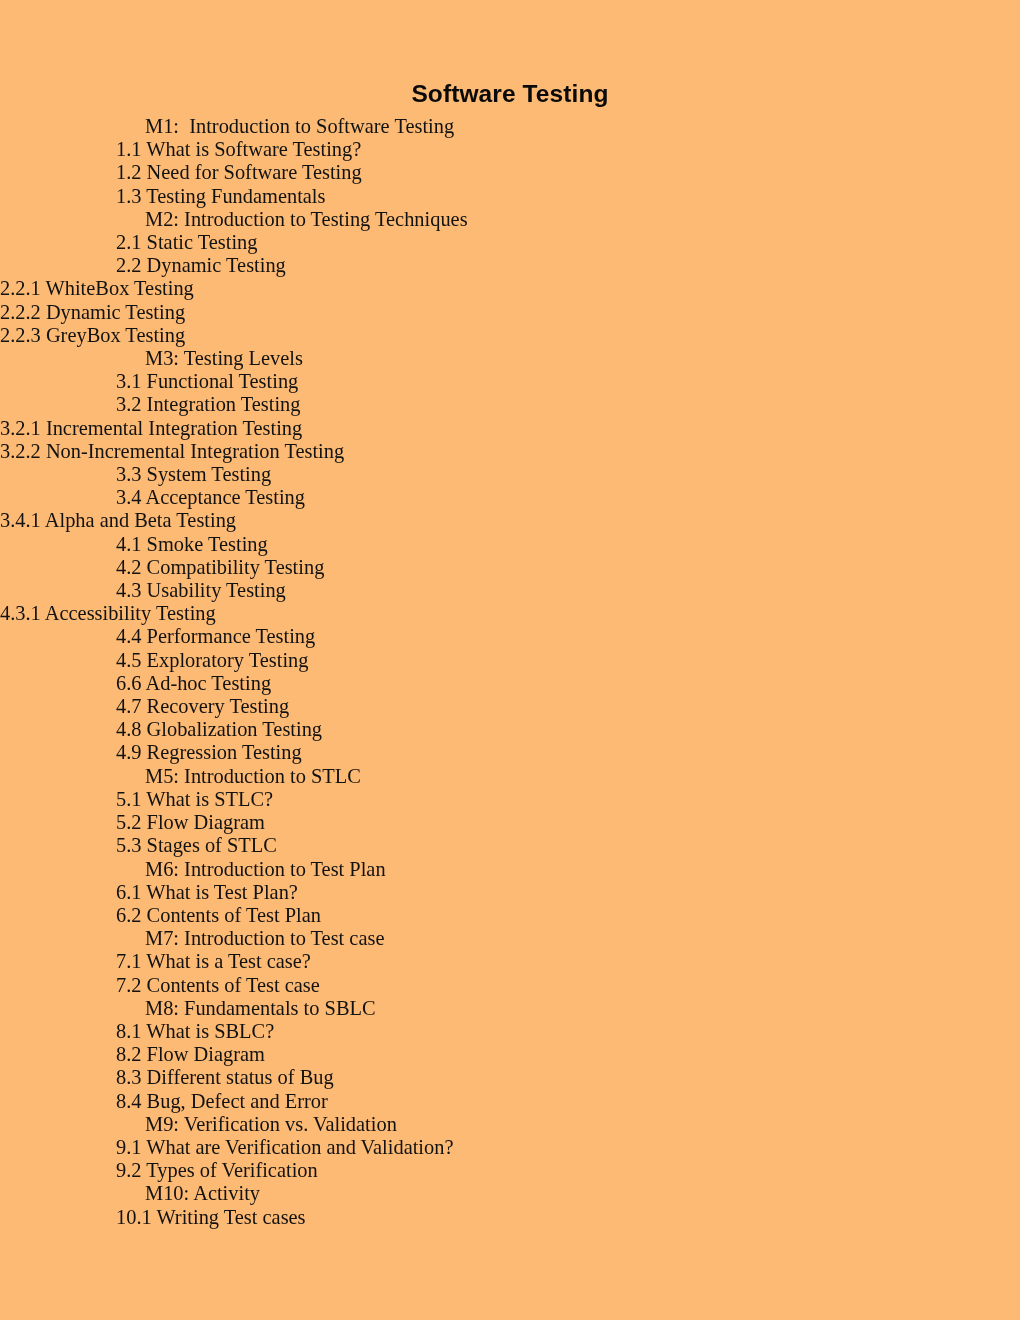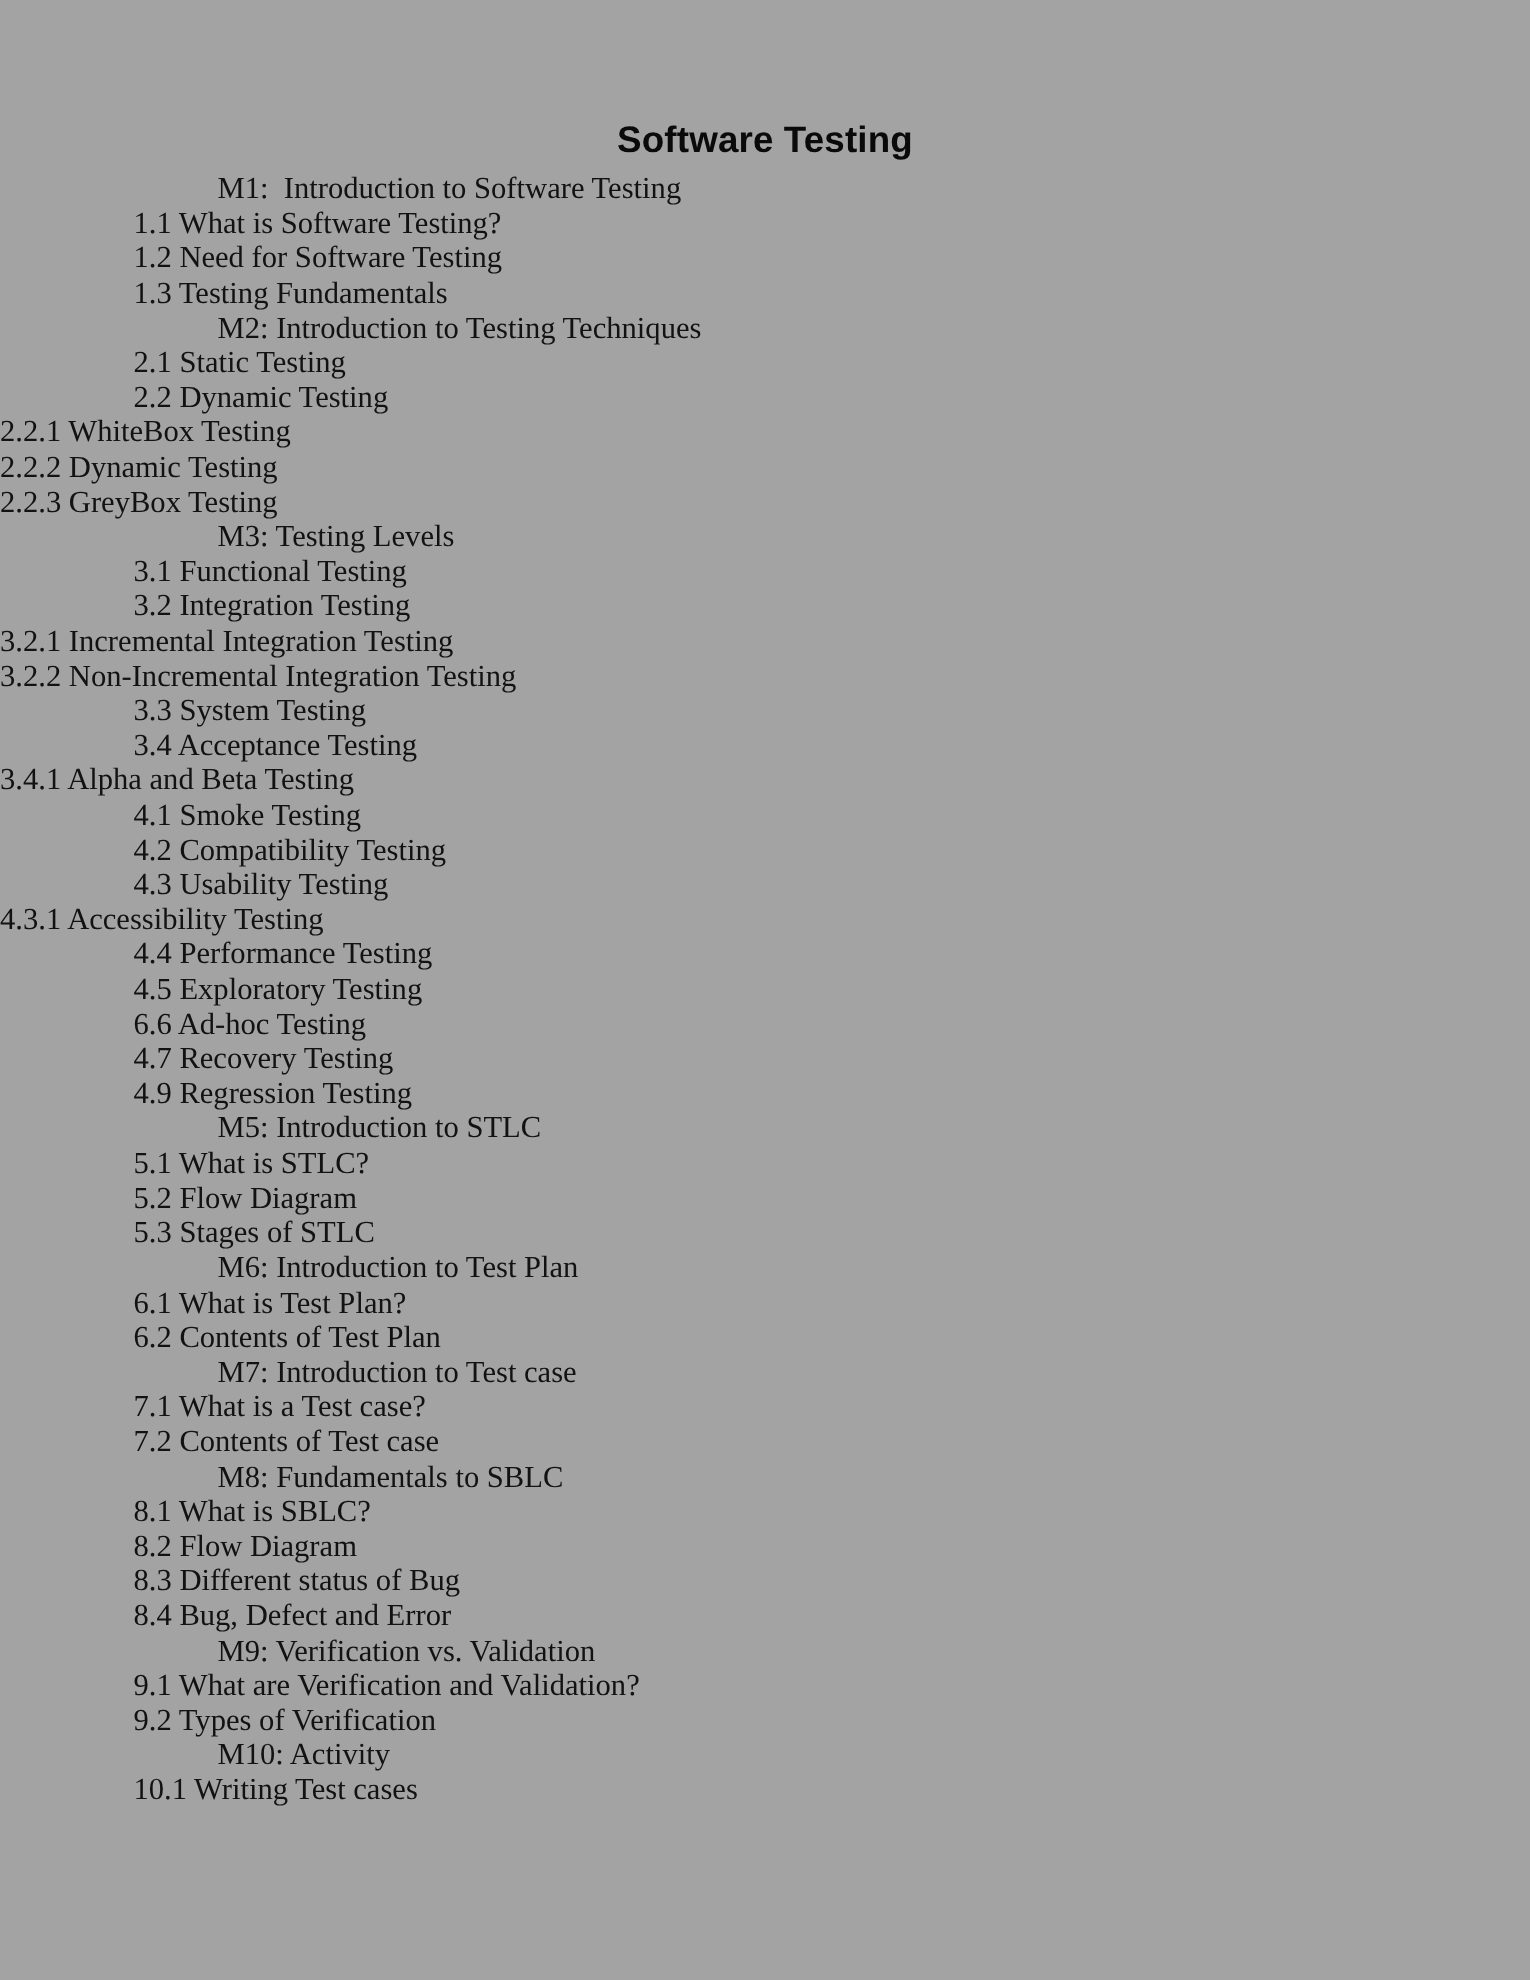--- a/index.html
+++ b/index.html
@@ -15,21 +15,21 @@
     font-family: "Liberation Serif", serif;
     color: #101010;
     -webkit-font-smoothing: antialiased;
   }
   .page {
     position: absolute;
     left: 0;
     top: 0;
     width: 1020px;
     height: 1320px;
-    background: #a3a3a3;
+    background: #fdba74;
   }
   .doc-title {
     position: absolute;
     left: 0;
     top: 80px;
     width: 1020px;
     text-align: center;
     font-family: "Liberation Sans", sans-serif;
     font-weight: bold;
     font-size: 24.5px;
@@ -46,21 +46,21 @@
   .toc-line {
     font-family: "Liberation Serif", serif;
     font-size: 20.4px;
     line-height: 23.2px;
     color: #121212;
     white-space: pre;
     margin: 0;
     padding: 0;
   }
   .lvl0 { padding-left: 145px; }
-  .lvl1 { padding-left: 89px; }
+  .lvl1 { padding-left: 116px; }
   .lvl2 { }
 </style>
 </head>
 <body>
 
 <div class="page">
 
   <div class="doc-title">Software Testing</div>
 
   <div class="toc">
@@ -83,20 +83,21 @@
       <div class="toc-line lvl1">3.4 Acceptance Testing</div>
       <div class="toc-line lvl2">3.4.1 Alpha and Beta Testing</div>
       <div class="toc-line lvl1">4.1 Smoke Testing</div>
       <div class="toc-line lvl1">4.2 Compatibility Testing</div>
       <div class="toc-line lvl1">4.3 Usability Testing</div>
       <div class="toc-line lvl2">4.3.1 Accessibility Testing</div>
       <div class="toc-line lvl1">4.4 Performance Testing</div>
       <div class="toc-line lvl1">4.5 Exploratory Testing</div>
       <div class="toc-line lvl1">6.6 Ad-hoc Testing</div>
       <div class="toc-line lvl1">4.7 Recovery Testing</div>
+      <div class="toc-line lvl1">4.8 Globalization Testing</div>
       <div class="toc-line lvl1">4.9 Regression Testing</div>
       <div class="toc-line lvl0">M5: Introduction to STLC</div>
       <div class="toc-line lvl1">5.1 What is STLC?</div>
       <div class="toc-line lvl1">5.2 Flow Diagram</div>
       <div class="toc-line lvl1">5.3 Stages of STLC</div>
       <div class="toc-line lvl0">M6: Introduction to Test Plan</div>
       <div class="toc-line lvl1">6.1 What is Test Plan?</div>
       <div class="toc-line lvl1">6.2 Contents of Test Plan</div>
       <div class="toc-line lvl0">M7: Introduction to Test case</div>
       <div class="toc-line lvl1">7.1 What is a Test case?</div>

